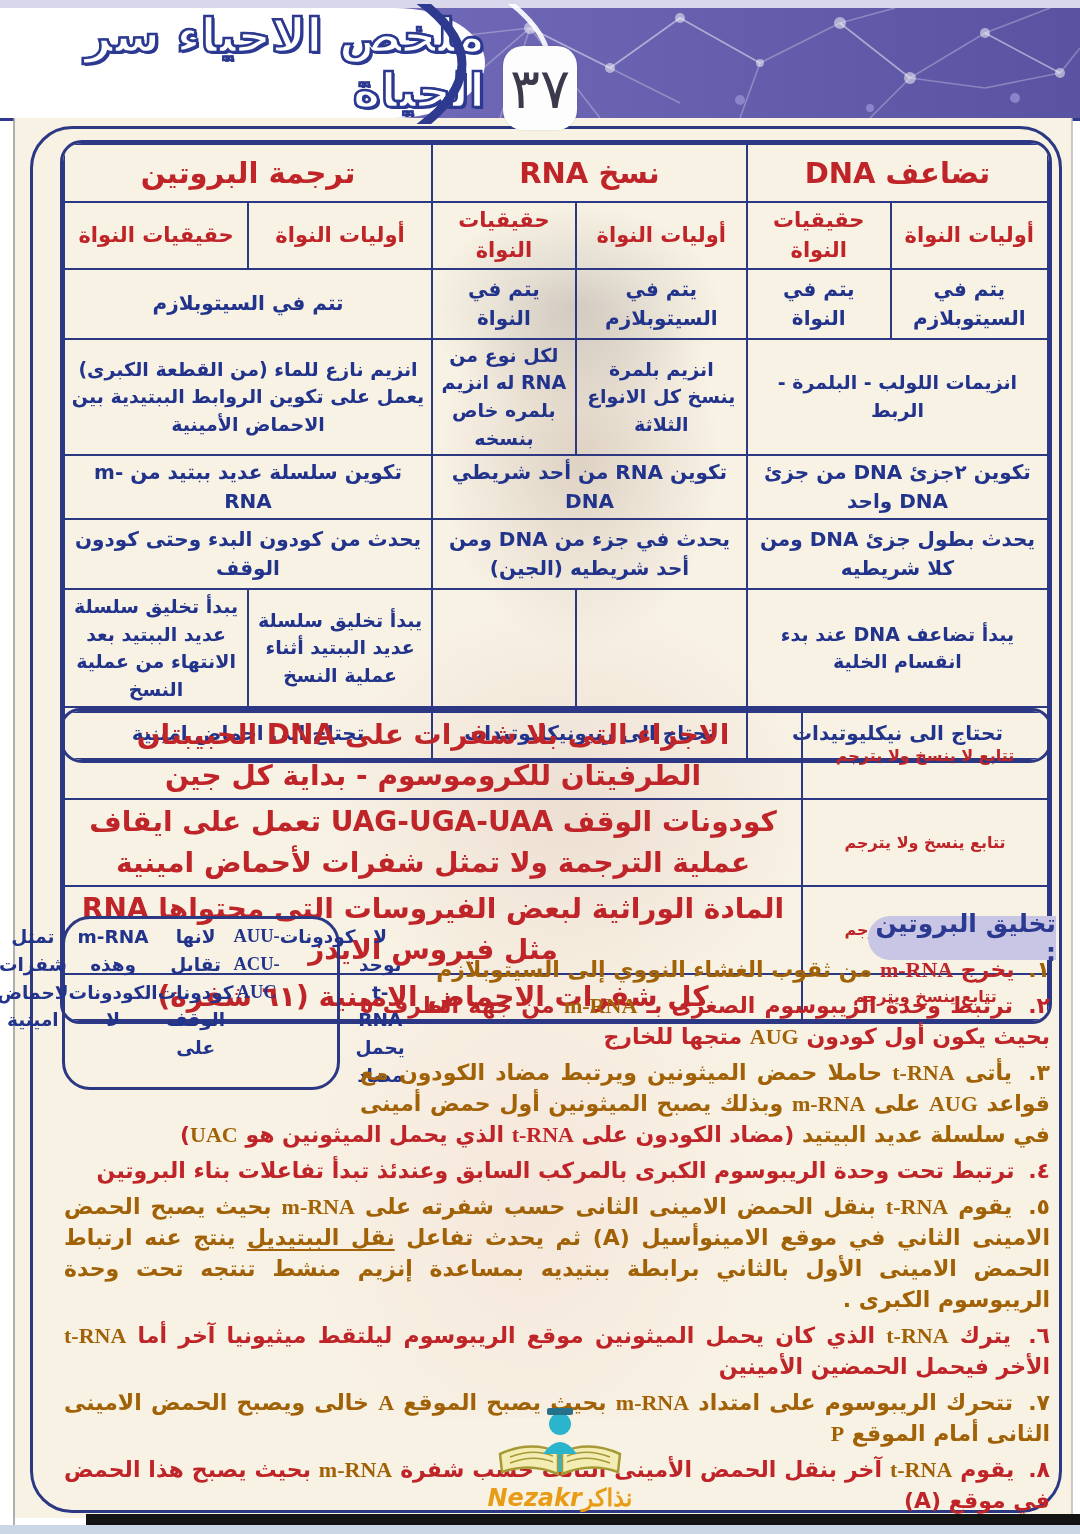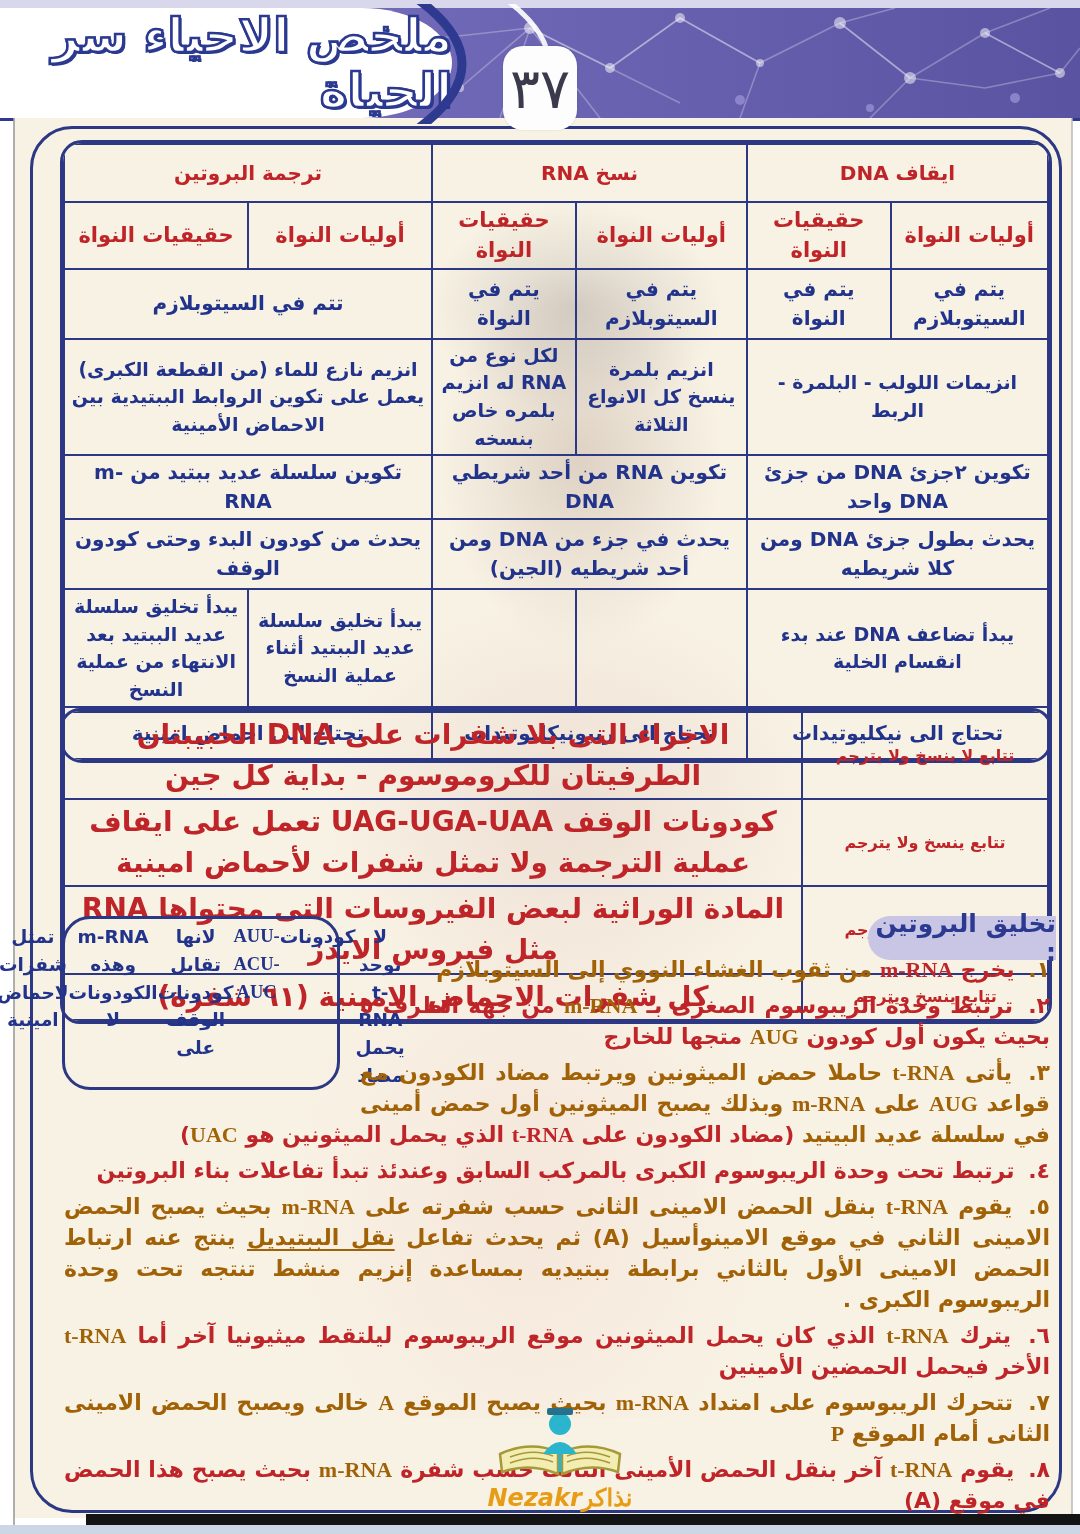--- a/index.html
+++ b/index.html
@@ -5,21 +5,21 @@
   html,body{margin:0;padding:0;}
   body{font-family:"DejaVu Sans",sans-serif;}
   .page{position:relative;width:1080px;height:1534px;background:#ffffff;overflow:hidden;direction:rtl;}
   .top-strip{position:absolute;left:0;top:0;width:1080px;height:8px;background:#d9d7ec;}
   
   .banner{position:absolute;left:0;top:8px;width:1080px;height:110px;
     background:linear-gradient(90deg,#837cc2 0%,#6f68b6 40%,#5a53a2 100%);
     border-bottom:3px solid #2d3a8f;overflow:visible;}
   .net{position:absolute;right:0;top:0;width:640px;height:110px;}
   .title-plate{position:absolute;left:0;top:0;width:452px;height:110px;background:#ffffff;
-    border-radius:0 95px 95px 0 / 0 58px 58px 0;display:flex;align-items:center;justify-content:center;z-index:2;}
+    border-radius:0 95px 95px 0 / 0 58px 58px 0;display:flex;align-items:center;justify-content:center;z-index:2;padding-left:33px;}
   .title-plate .ttl{font-size:47px;font-weight:bold;color:#ffffff;letter-spacing:0px;
     -webkit-text-stroke:2.6px #2b3990;text-shadow:2px 2px 0 #2b3990,-1px 1px 0 #2b3990,1px -1px 0 #2b3990;}
   .banner-arcs{position:absolute;left:398px;top:-4px;width:230px;height:120px;z-index:3;}
   .page-tab{position:absolute;left:503px;top:38px;width:74px;height:84px;background:#fdfdfd;
     border-radius:20px;display:flex;align-items:center;justify-content:center;z-index:4;
     box-shadow:0 0 2px rgba(0,0,0,.15);}
   .page-tab span{font-size:56px;color:#3a3a4c;font-weight:500;}
   
   .paper{position:absolute;left:14px;top:118px;width:1058px;height:1400px;background:#f8f2e4;}
   .edge-left{position:absolute;left:13px;top:8px;width:2px;height:1526px;background:#9b9b9b;opacity:.8;}
@@ -30,21 +30,21 @@
      radial-gradient(ellipse 340px 290px at 570px 690px, rgba(222,198,188,.45), transparent 72%),
      radial-gradient(ellipse 330px 420px at 530px 1080px, rgba(238,208,200,.34), transparent 72%);}
   .content-frame{position:absolute;left:30px;top:126px;width:1026px;height:1381px;border:3px solid #2c3884;border-radius:42px;}
   
   .tblwrap{position:absolute;border:3px solid #2c3884;overflow:hidden;background:transparent;}
   .t1{left:60px;top:140px;width:986px;border-radius:22px;}
   .t2{left:60px;top:708px;width:986px;border-radius:20px;}
   table{width:100%;border-collapse:collapse;table-layout:fixed;}
   td{border:2.5px solid #2c3884;text-align:center;vertical-align:middle;padding:2px 6px;
      color:#22338b;font-weight:bold;font-size:19px;line-height:1.45;}
-  .t1 td.gh{font-size:20px;color:#bf2428;height:52px;}
+  .t1 td.gh{font-size:29px;color:#bf2428;height:52px;}
   .t1 td.sh{font-size:21px;color:#bf2428;height:42px;}
   .r-loc td{height:64px;font-size:20px;}
   .r-enz td{height:100px;}
   .r-prod td{height:58px;font-size:20px;}
   .r-ext td{height:64px;font-size:20px;}
   .r-tim td{height:112px;}
   .r-need td{height:46px;font-size:20px;}
   .t2 td{color:#bf2428;font-size:28px;}
   .t2 td.lbl{font-size:16px;}
   .t2 .q1 td{height:50px;}
@@ -125,21 +125,21 @@
       <colgroup>
           <col style="width:16%">
           <col style="width:14.6%">
           <col style="width:17.4%">
           <col style="width:14.6%">
           <col style="width:18.7%">
           <col style="width:18.7%">
         </colgroup>
       <tbody>
           <tr>
-        <td class="gh" colspan="2">ايقاف DNA</td>
+        <td class="gh" colspan="2">تضاعف DNA</td>
         <td class="gh" colspan="2">نسخ RNA</td>
         <td class="gh" colspan="2">ترجمة البروتين</td>
       </tr>
       <tr>
         <td class="sh">أوليات النواة</td>
         <td class="sh">حقيقيات النواة</td>
         <td class="sh">أوليات النواة</td>
         <td class="sh">حقيقيات النواة</td>
         <td class="sh">أوليات النواة</td>
         <td class="sh">حقيقيات النواة</td>

